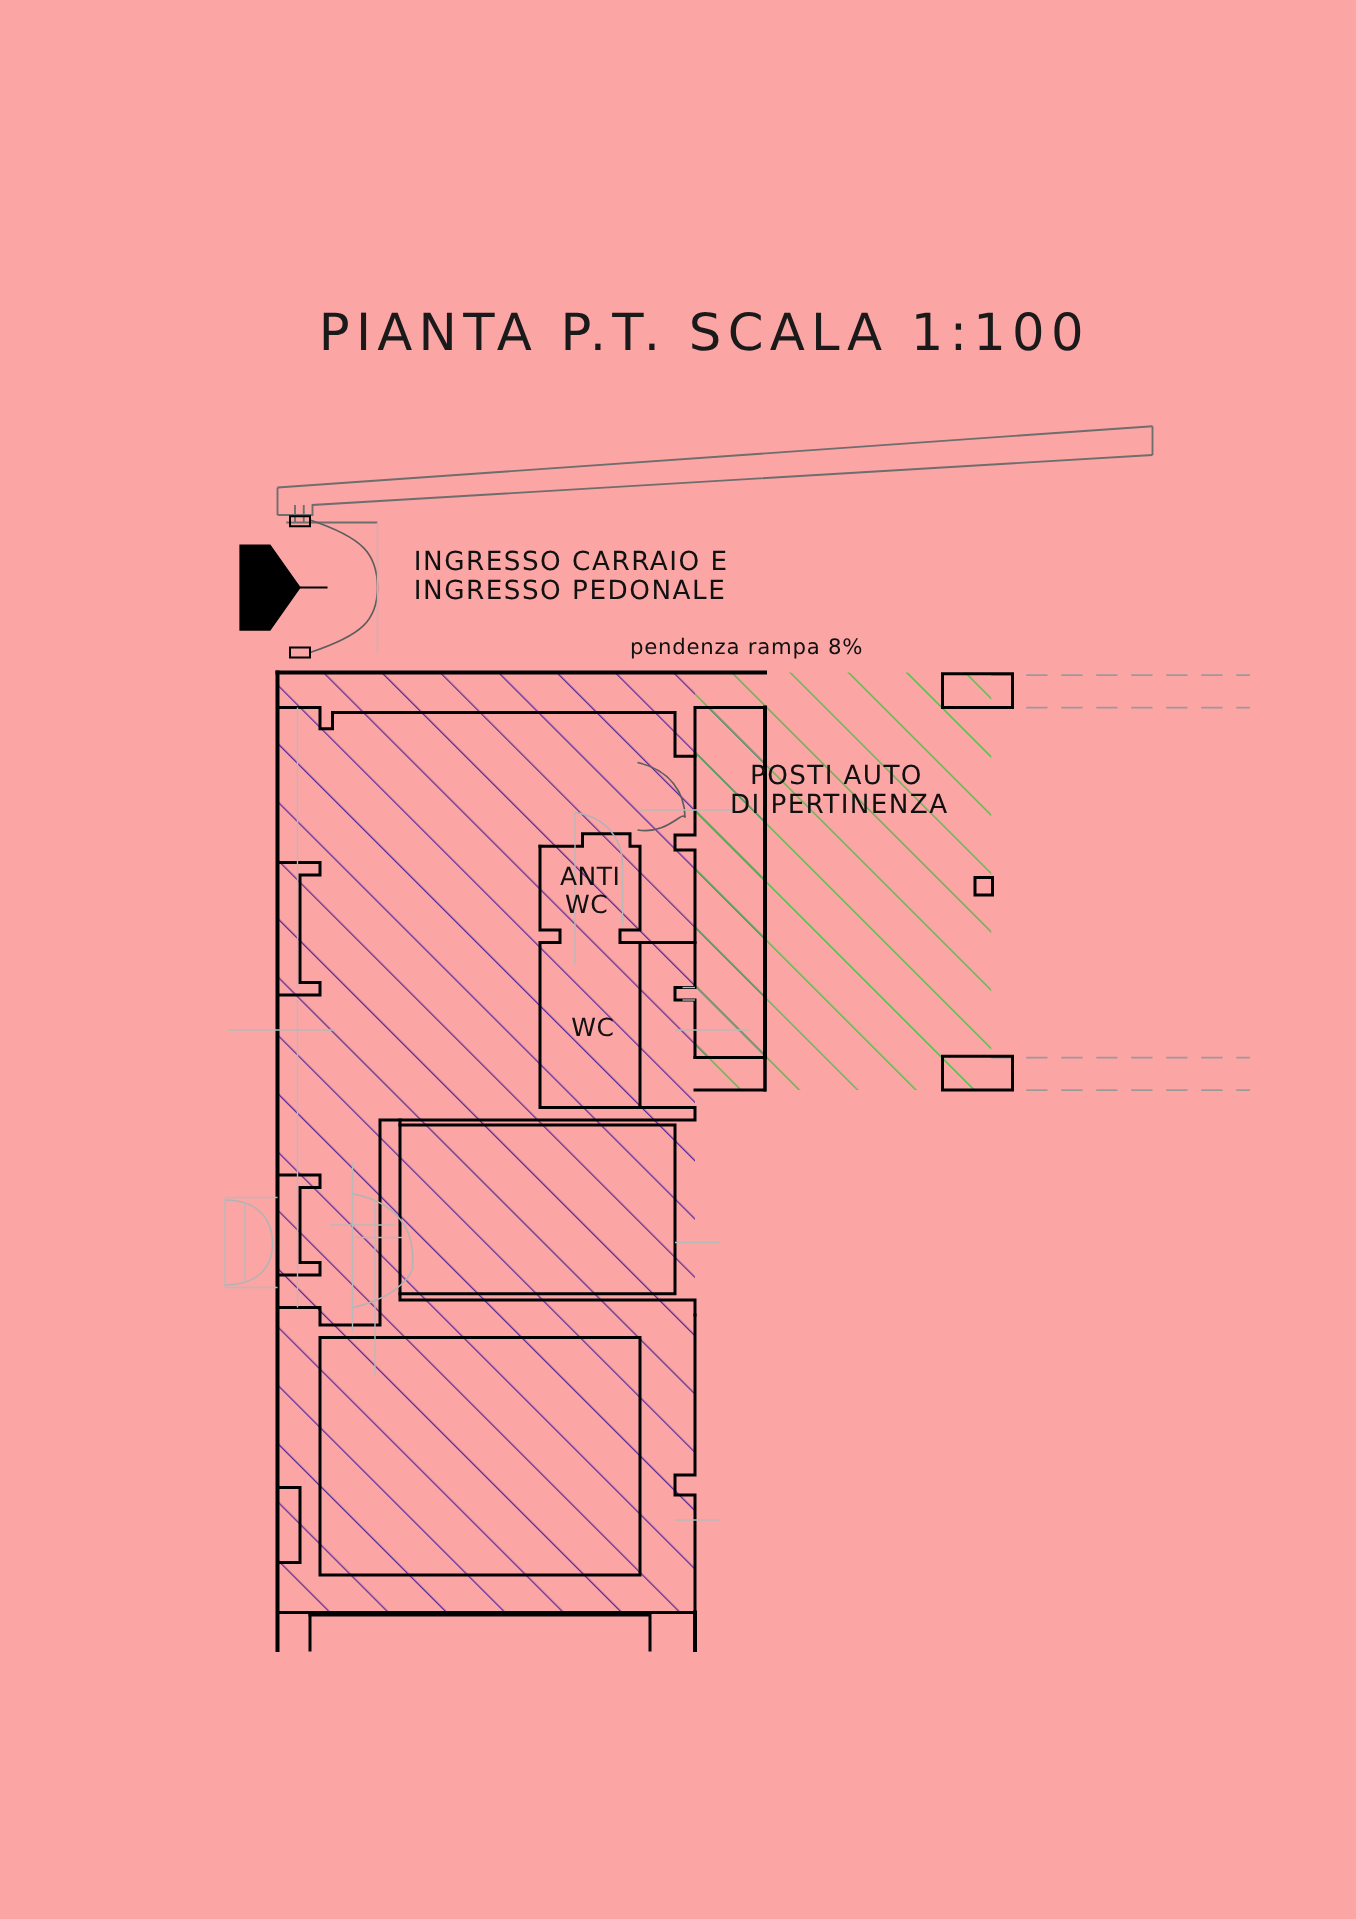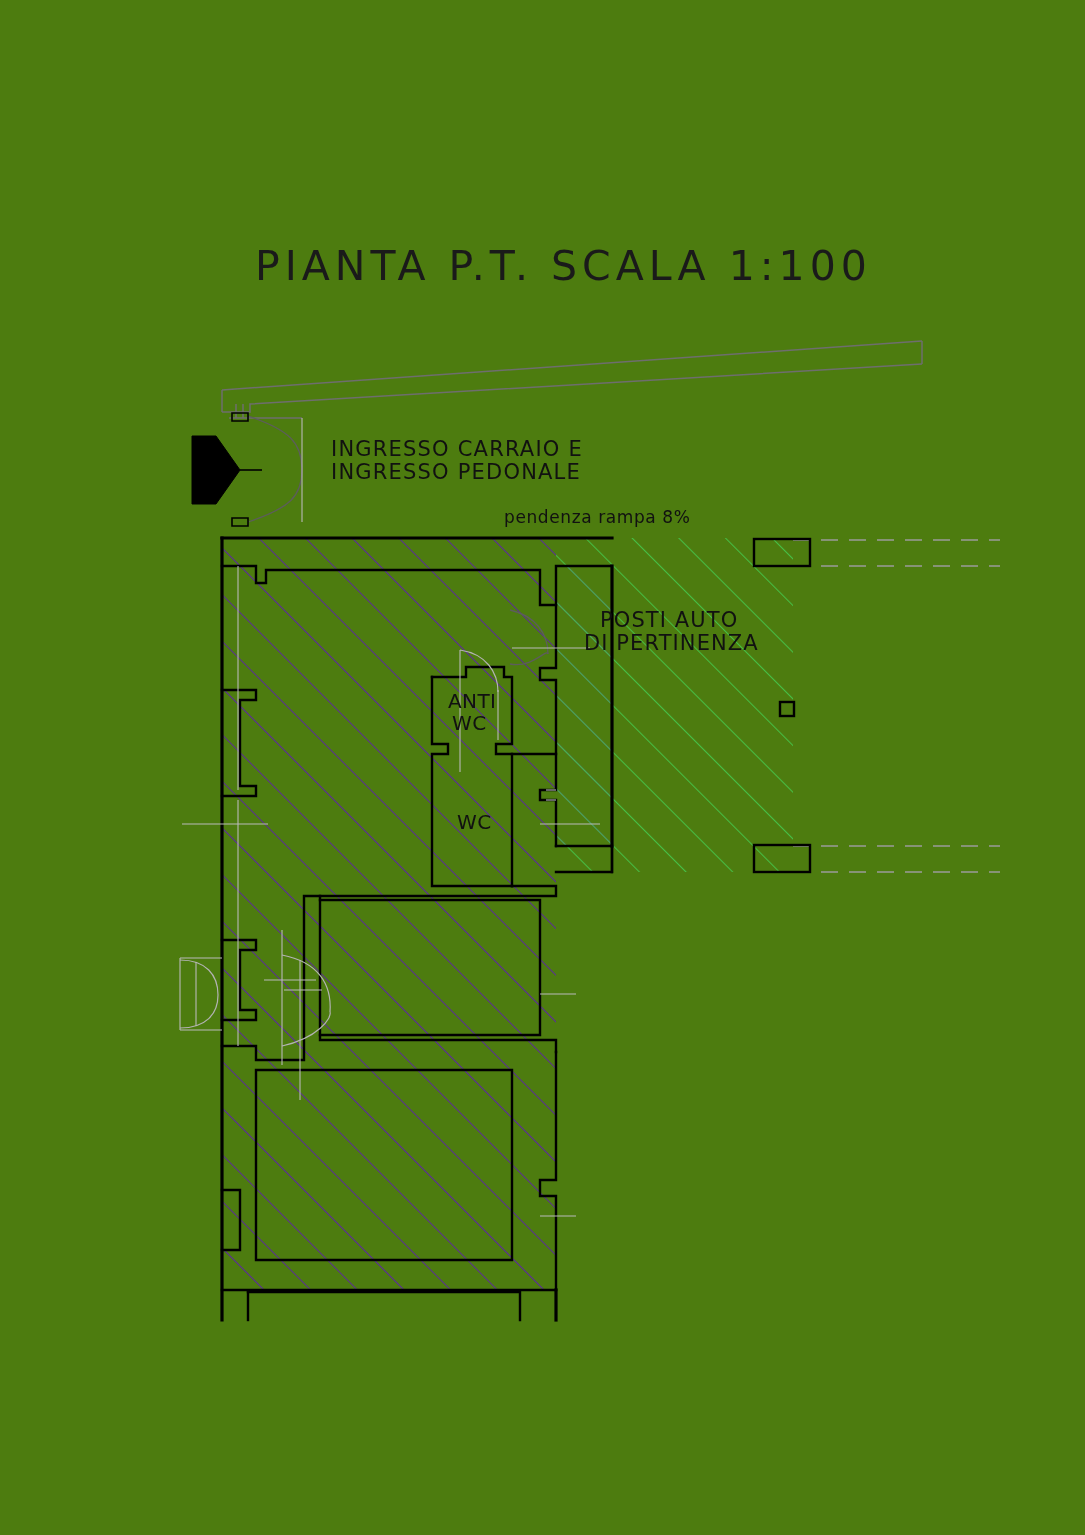--- a/index.html
+++ b/index.html
@@ -12,21 +12,21 @@
     font-family: "Liberation Sans", sans-serif;
     width: 1085px;
     height: 1535px;
     overflow: hidden;
     position: relative;
   }
   #sheet {
     position: relative;
     width: 1085px;
     height: 1535px;
-    background: #4d7c0f;
+    background: #fca5a5;
   }
   svg#plan {
     position: absolute;
     left: 0;
     top: 0;
     width: 1085px;
     height: 1535px;
     display: block;
   }
   .drawing-title {

